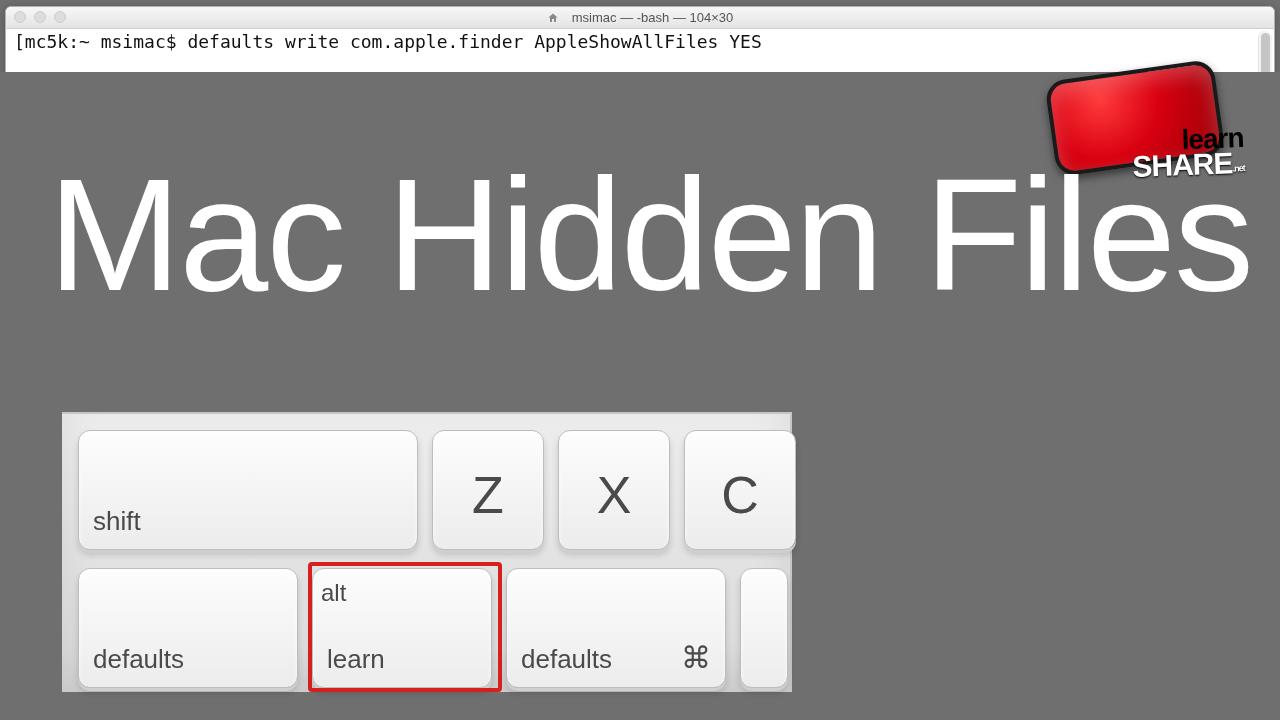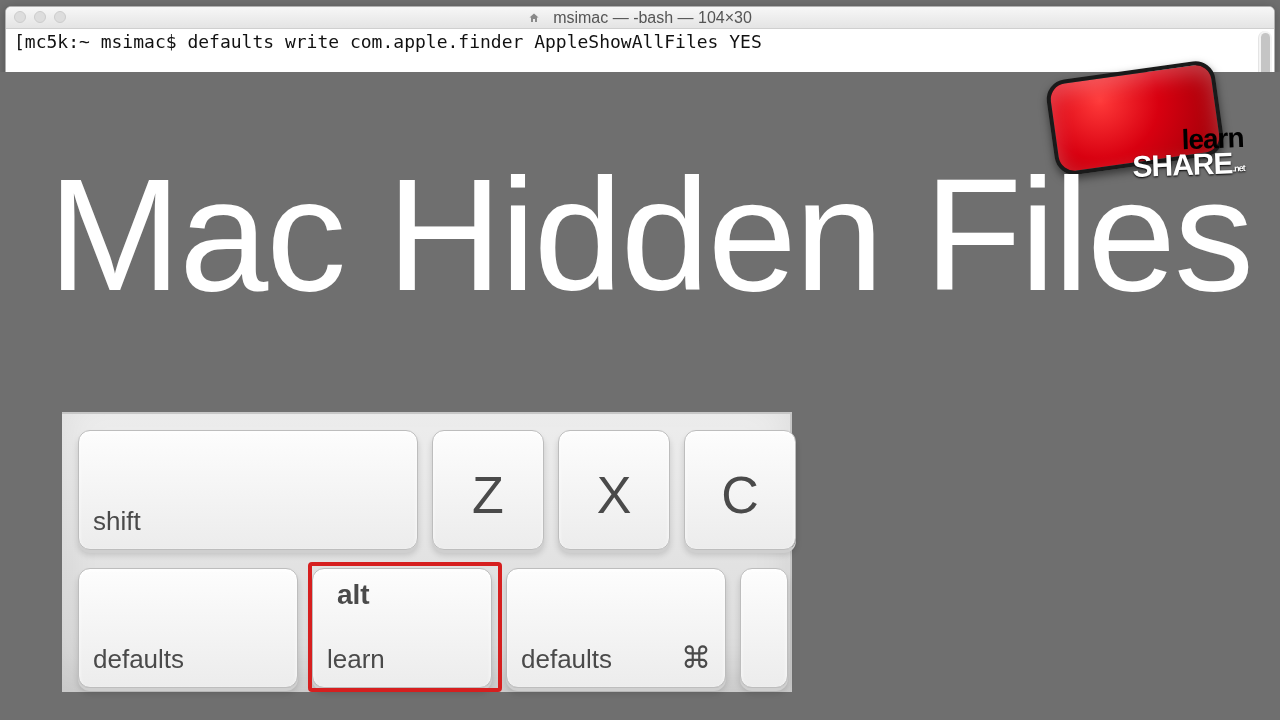--- a/index.html
+++ b/index.html
@@ -14,21 +14,21 @@
     display: flex; flex-direction: column; overflow: hidden;
     box-shadow: 0 2px 10px rgba(0,0,0,.25);
   }
   .titlebar {
     height: 22px; background: linear-gradient(#f7f7f7,#e4e4e4);
     border-bottom: 1px solid #cfcfcf; display: flex; align-items: center;
     position: relative; flex: 0 0 auto;
   }
   .traffic { position: absolute; left: 8px; top: 4px; display: flex; gap: 8px; }
   .tl-dot { width: 12px; height: 12px; border-radius: 50%; background: #ddd; border: 1px solid #ccc; }
-  .title-center { flex: 1; display: flex; align-items: center; justify-content: center; gap: 13px; color: #555; font-size: 16px; }
+  .title-center { flex: 1; display: flex; align-items: center; justify-content: center; gap: 13px; color: #555; font-size: 13px; }
   .home-icon { width: 12px; height: 12px; }
   .home-icon svg { width: 12px; height: 12px; display: block; }
 
   .term-body {
     flex: 1 1 auto; background: #ffffff; position: relative;
     font-family: "Menlo", "Andale Mono", monospace; font-size: 18px;
     color: #111; padding: 2px 8px 4px 8px; line-height: 22px;
   }
   .term-body .line { white-space: pre; }
   .scrollbar { position: absolute; right: 2px; top: 24px; bottom: 8px; width: 14px; background: #f4f4f4; border-left: 1px solid #e4e4e4; border-radius: 7px; }
@@ -71,21 +71,21 @@
   .kb .row.r2 { left: 16px; top: 154px; }
 
   .key {
     height: 120px; border-radius: 12px; position: relative;
     background: linear-gradient(#fdfdfd,#ececec);
     border: 1px solid #bdbdbd;
     box-shadow: inset 0 2px 4px rgba(255,255,255,.9), 0 3px 0 #cfcfcf, 0 5px 6px rgba(0,0,0,.15);
     color: #4a4a4a; font-family: "Helvetica Neue", Arial, sans-serif;
   }
   .key .label-bl { position: absolute; left: 14px; bottom: 12px; font-size: 26px; font-weight: 400; }
-  .key .label-tl { position: absolute; left: 24px; top: 10px; font-size: 28px; font-weight: 700; }
+  .key .label-tl { position: absolute; left: 8px; top: 10px; font-size: 24px; font-weight: 400; }
   .key .label-c  { position: absolute; left: 0; right: 0; top: 34px; text-align: center; font-size: 52px; font-weight: 500; }
   .key .label-br { position: absolute; right: 14px; bottom: 12px; font-size: 30px; }
 
   .w-shift  { width: 340px; }
   .w-letter { width: 112px; }
   .w-ctrl   { width: 220px; }
   .w-opt    { width: 180px; }
   .w-cmd    { width: 220px; }
   .w-blank  { width: 48px; }
 

